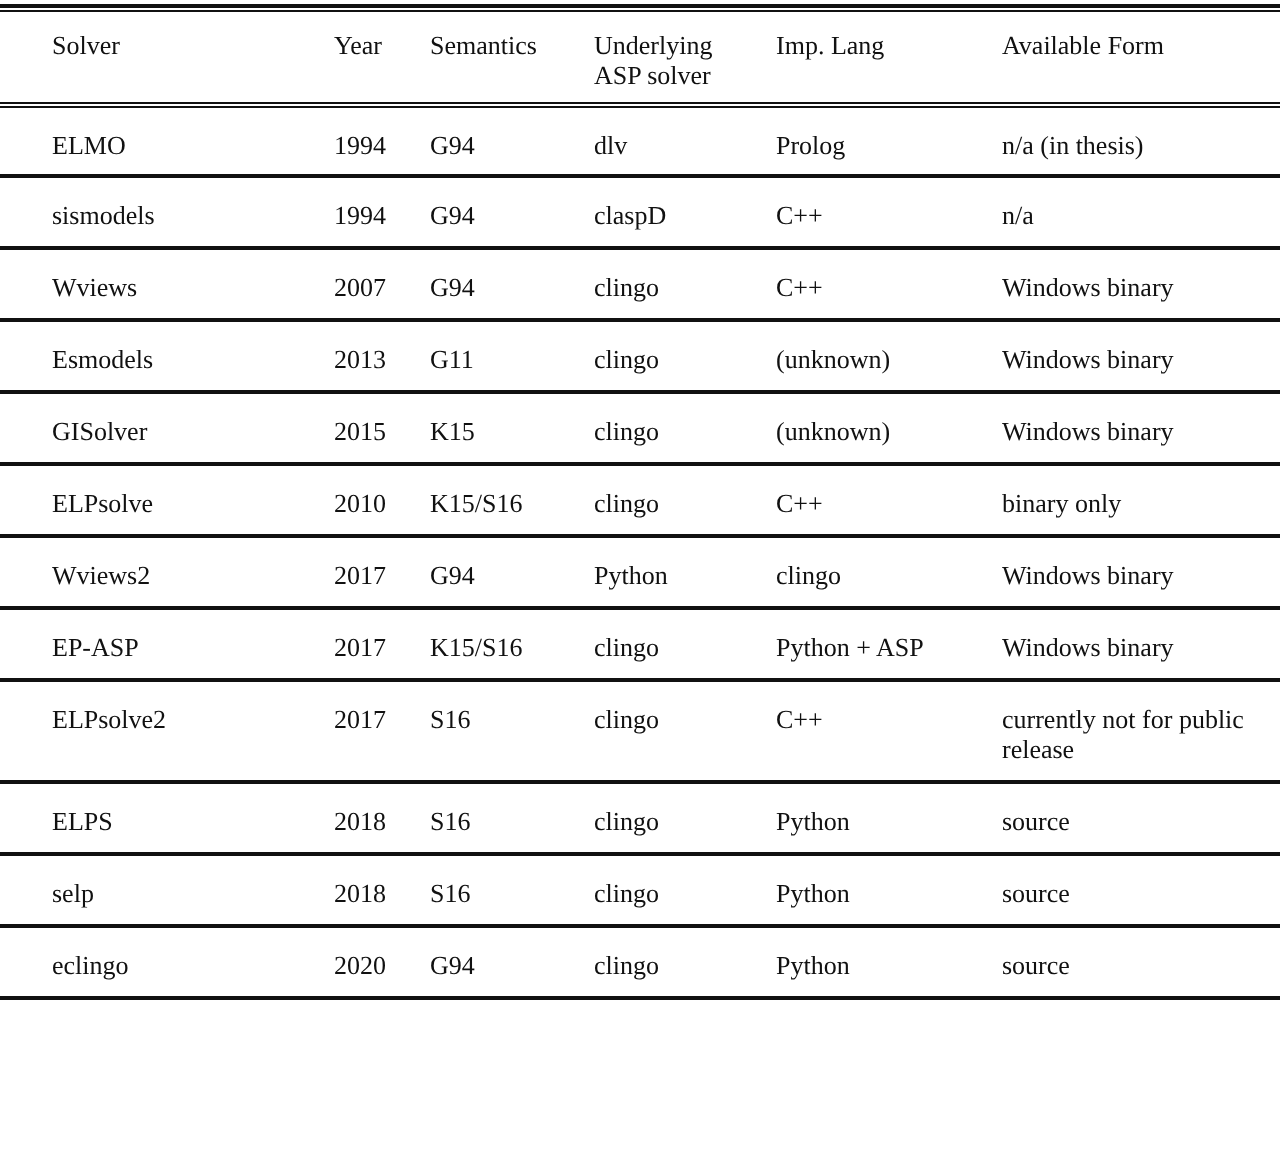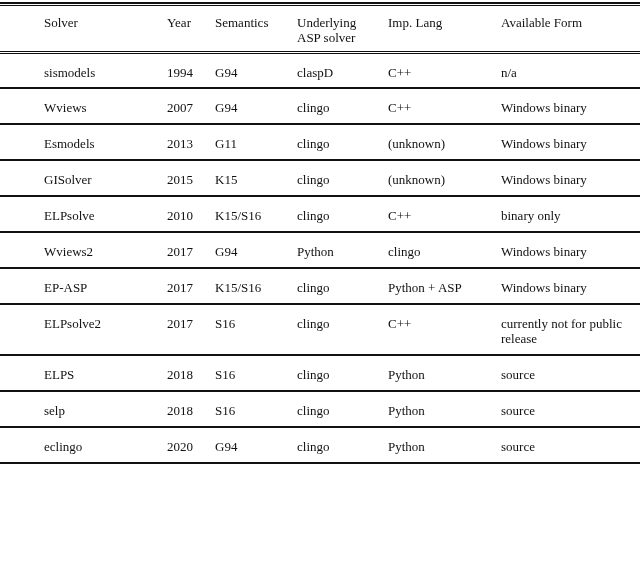--- a/index.html
+++ b/index.html
@@ -50,21 +50,21 @@
     }
     thead tr {
       border-bottom: 3px double #111;
     }
     tbody tr {
       border-bottom: 2px solid #111;
     }
     tbody tr:last-child {
       border-bottom: 2px solid #111;
     }
-    .c0 { width: 167px; padding-left: 44px; }
+    .c0 { width: 167px; padding-left: 26px; }
     .c1 { width: 48px; }
     .c2 { width: 82px; }
     .c3 { width: 91px; }
     .c4 { width: 113px; }
     .c5 { width: 139px; }
   </style>
 </head>
 <body>
 
 <div class="top-rule"></div>
@@ -73,20 +73,28 @@
     <tr>
       <th class="c0">Solver</th>
       <th class="c1">Year</th>
       <th class="c2">Semantics</th>
       <th class="c3"><span>Underlying</span><br><span>ASP solver</span></th>
       <th class="c4">Imp. Lang</th>
       <th class="c5">Available Form</th>
     </tr>
   </thead>
   <tbody id="table-body">
+      <tr>
+        <td class="c0">ELMO</td>
+        <td class="c1">1994</td>
+        <td class="c2">G94</td>
+        <td class="c3">dlv</td>
+        <td class="c4">Prolog</td>
+        <td class="c5">n/a (in thesis)</td>
+      </tr>
       <tr>
         <td class="c0">sismodels</td>
         <td class="c1">1994</td>
         <td class="c2">G94</td>
         <td class="c3">claspD</td>
         <td class="c4">C++</td>
         <td class="c5">n/a</td>
       </tr>
       <tr>
         <td class="c0">Wviews</td>

